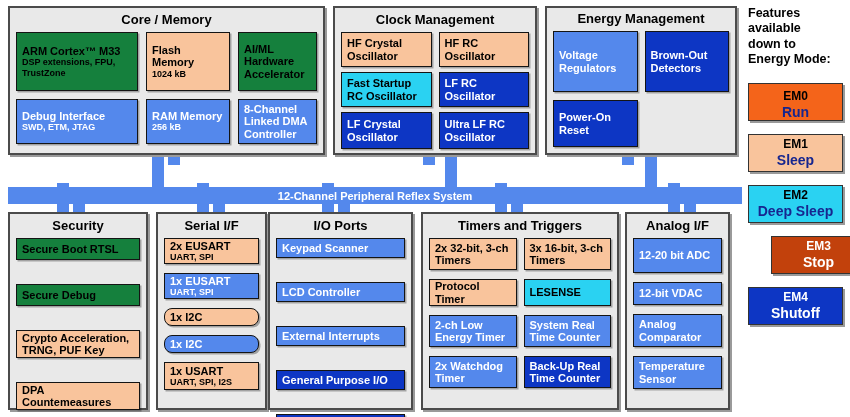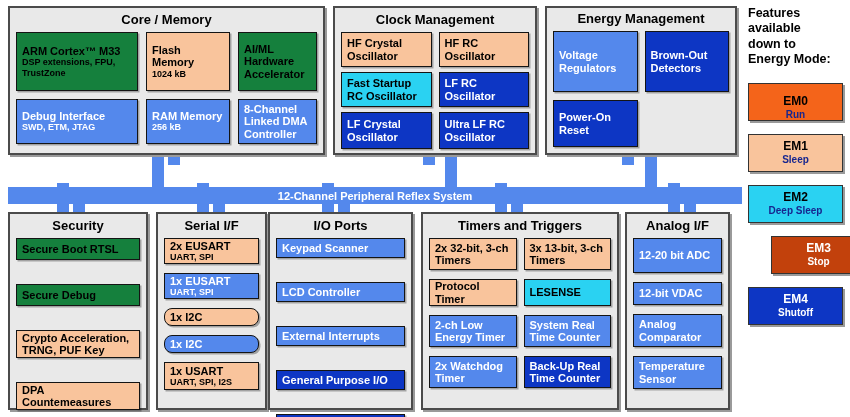--- a/index.html
+++ b/index.html
@@ -53,21 +53,21 @@
   .bus-2{left:8px; top:187px;width:734px;height:17px;}
   .stub{position:absolute;width:12px;background:#5488EC;}
 
   
   .legend{position:absolute;left:748px;top:6px;width:99px;}
   .legend-heading{font-weight:bold;font-size:12.5px;line-height:1.22;}
   .em-box{width:95px;height:38px;border:1px solid #333;box-shadow:2px 2px 0 #9a9a9a;
           margin-top:13px;display:flex;flex-direction:column;align-items:center;
           justify-content:center;box-sizing:border-box;}
   .em-box .t{font-size:12px;font-weight:bold;line-height:1.15;}
-  .em-box .s{font-size:10px;font-weight:bold;line-height:1.15;}
+  .em-box .s{font-size:14px;font-weight:bold;line-height:1.15;}
   .em-box.first{margin-top:16px;}
   .em-light .t{color:#000;} .em-light .s{color:#17268F;}
   .em-dark  .t,.em-dark .s{color:#fff;}
   .em0{background:#F4641A;justify-content:flex-end;} .em1{background:#F9C49C;} .em2{background:#2AD2F2;}
   .em3{background:#c2410c;margin-left:23px;} .em4{background:#0D36C4;}
 </style>
 </head>
 <body>
 
 <div id="canvas">
@@ -229,21 +229,21 @@
     </div>
   </div>
 
   <div class="section sec-timers">
     <div class="sec-title">Timers and Triggers</div>
     <div class="timers-grid">
       <div class="blk peach">
         <div class="t">2x 32-bit, 3-ch Timers</div>
       </div>
       <div class="blk peach">
-        <div class="t">3x 13-bit, 3-ch Timers</div>
+        <div class="t">3x 16-bit, 3-ch Timers</div>
       </div>
       <div class="blk peach">
         <div class="t">Protocol Timer</div>
       </div>
       <div class="blk cyan">
         <div class="t">LESENSE</div>
       </div>
       <div class="blk blue">
         <div class="t">2-ch Low Energy Timer</div>
       </div>

